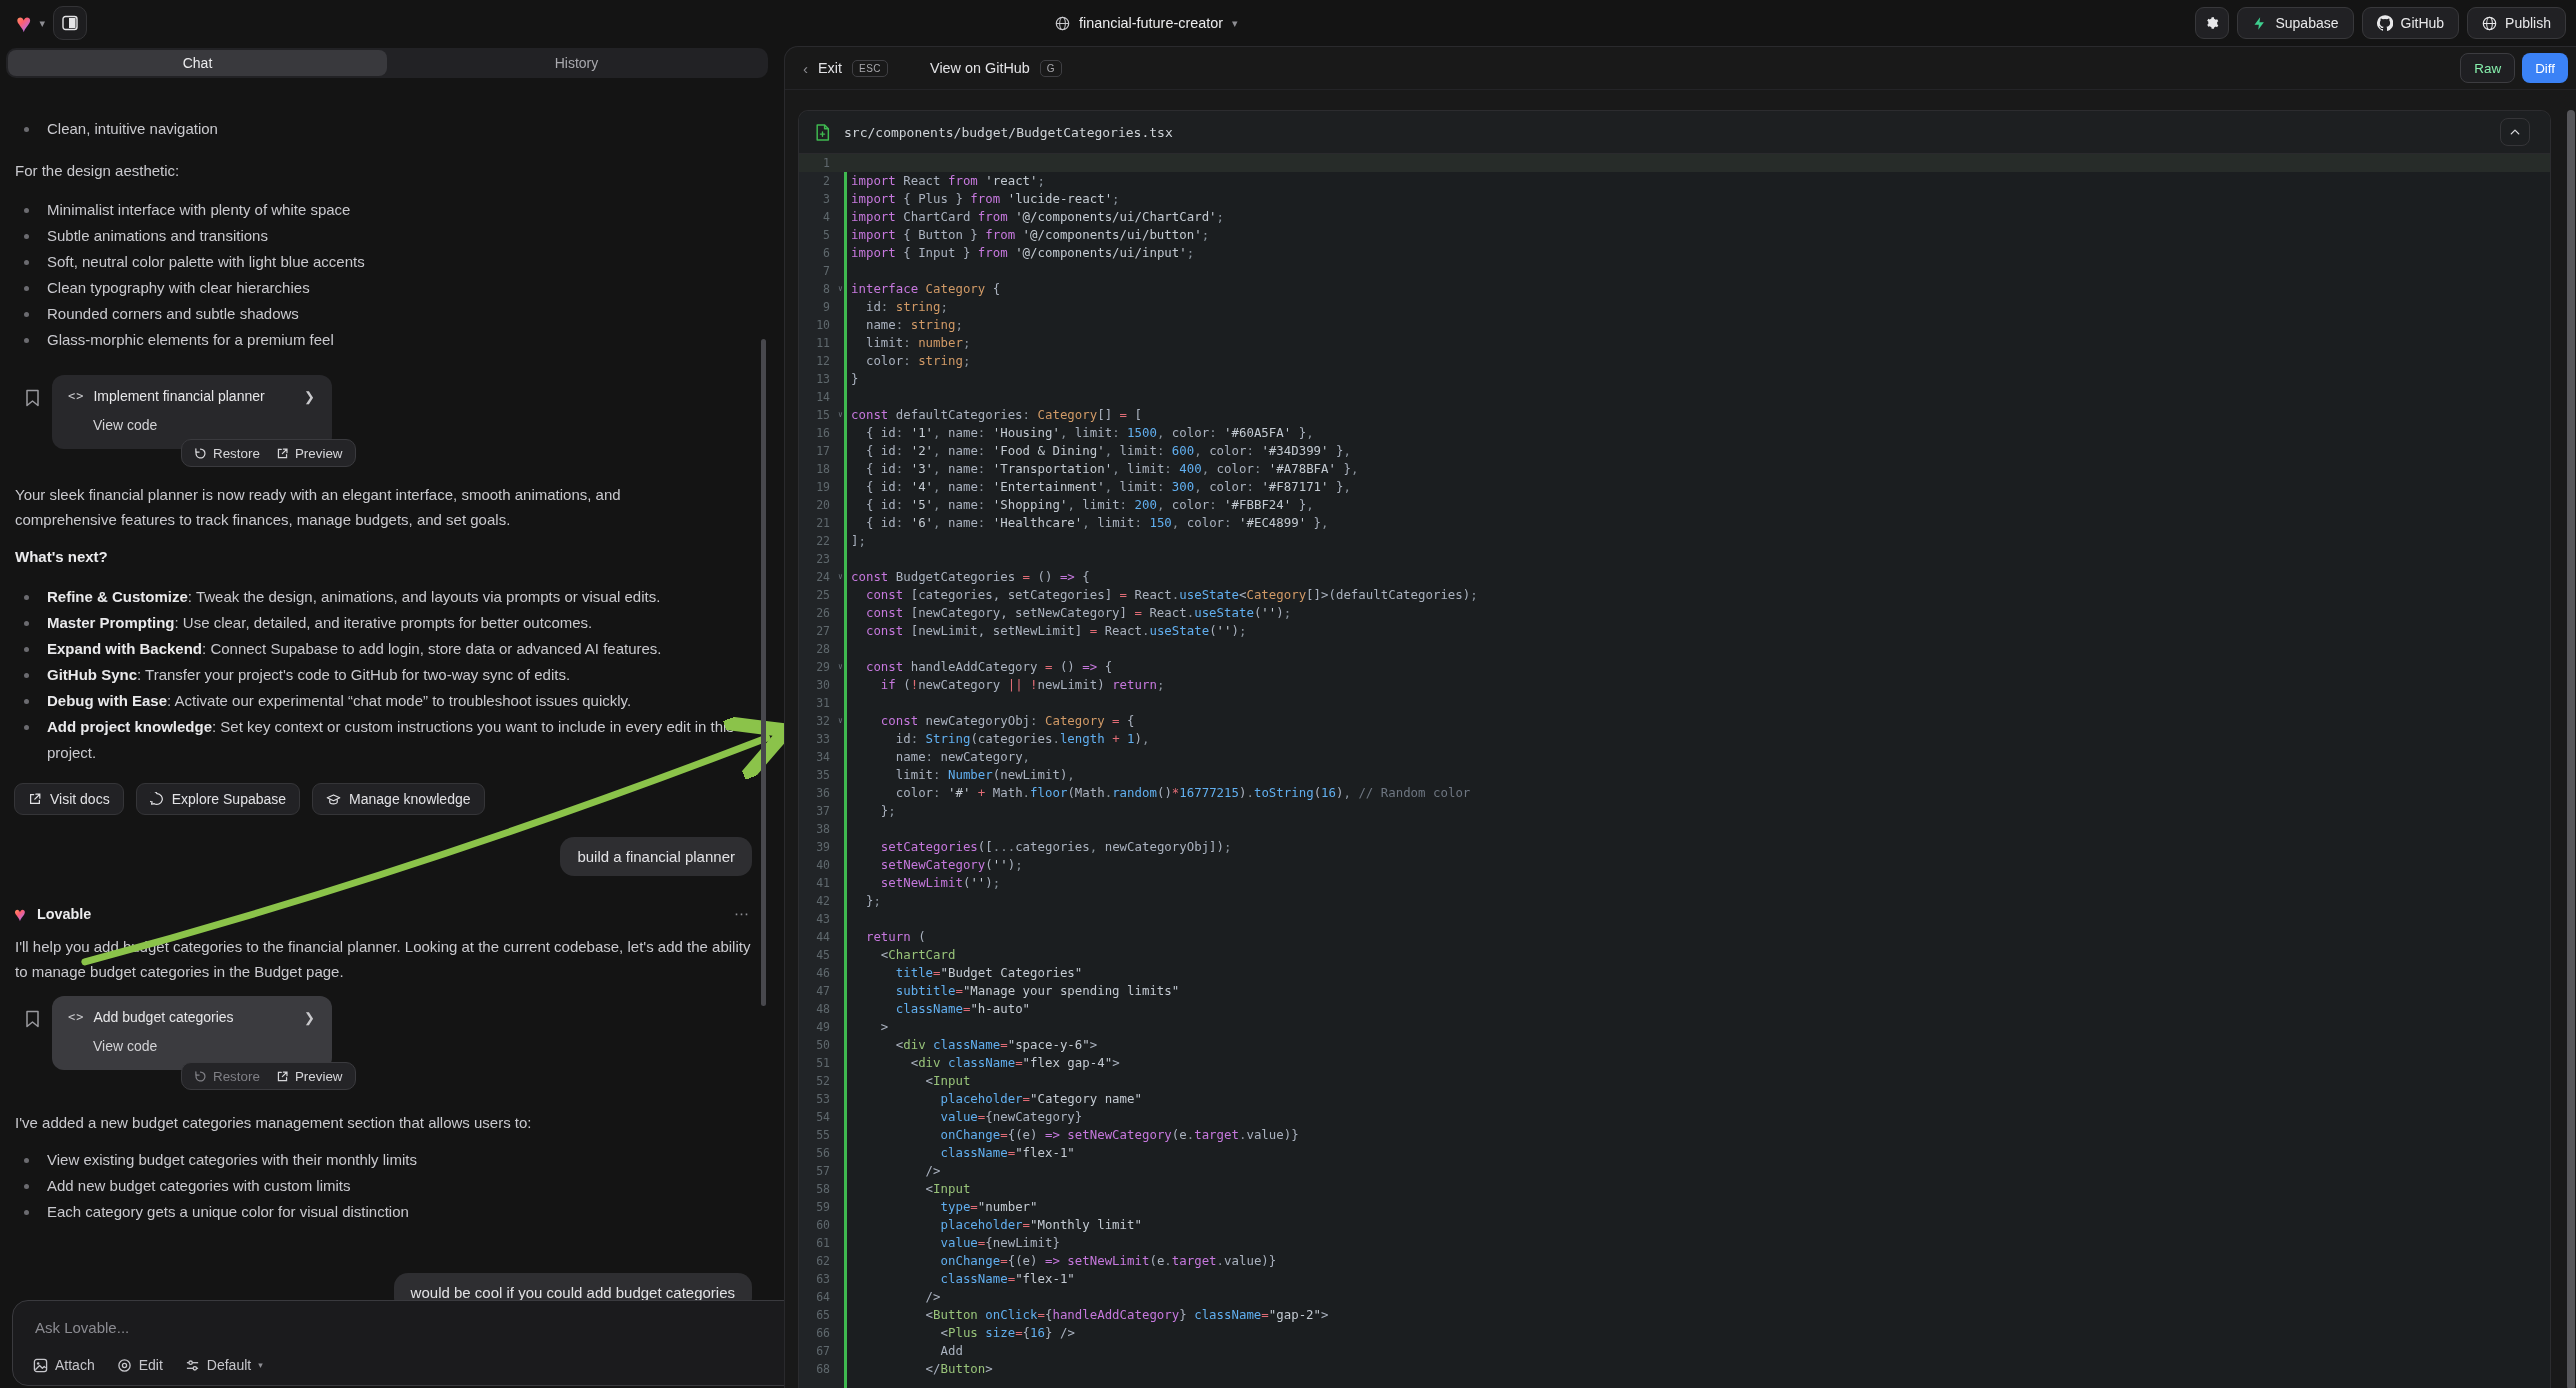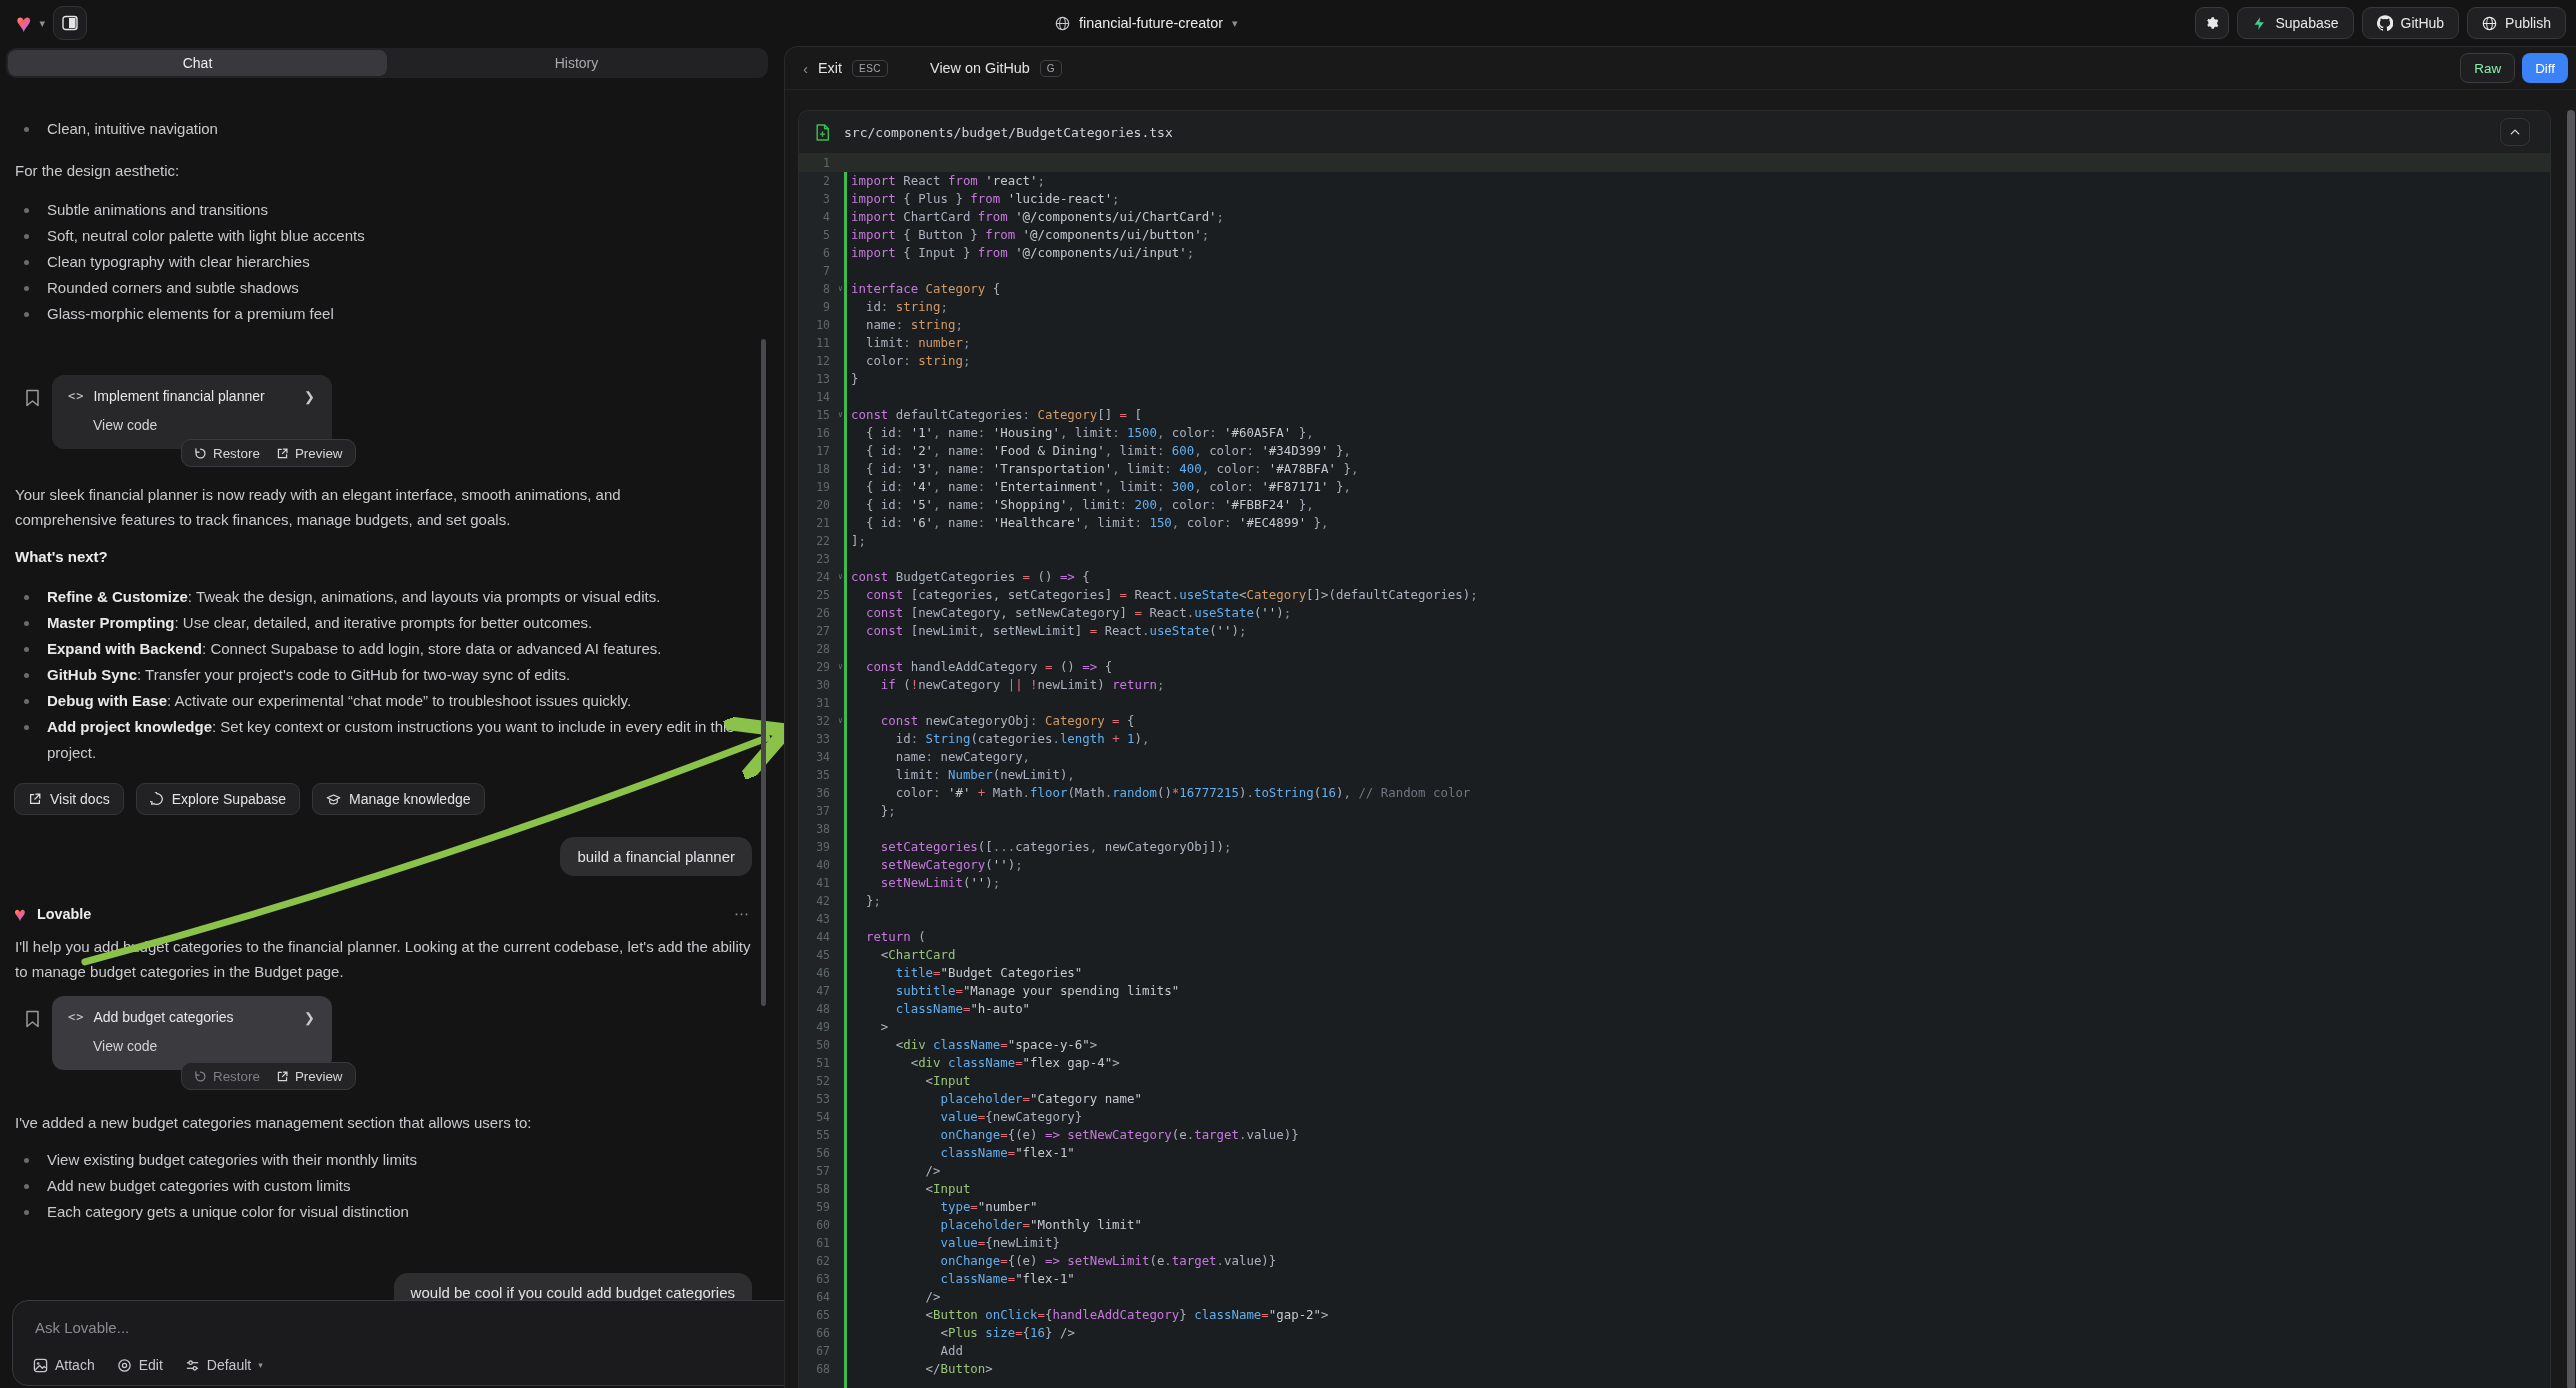--- a/index.html
+++ b/index.html
@@ -170,20 +170,24 @@
     <ul class="blist" style="top:36px" id="bullet-top">
         <li>
           <span class="dot"></span>
           <span>Clean, intuitive navigation</span>
         </li>
       </ul>
     <p class="msg-p" style="top:78px">For the design aesthetic:</p>
     <ul class="blist" style="top:117px" id="design-list">
         <li>
           <span class="dot"></span>
+          <span>Minimalist interface with plenty of white space</span>
+        </li>
+        <li>
+          <span class="dot"></span>
           <span>Subtle animations and transitions</span>
         </li>
         <li>
           <span class="dot"></span>
           <span>Soft, neutral color palette with light blue accents</span>
         </li>
         <li>
           <span class="dot"></span>
           <span>Clean typography with clear hierarchies</span>
         </li>

